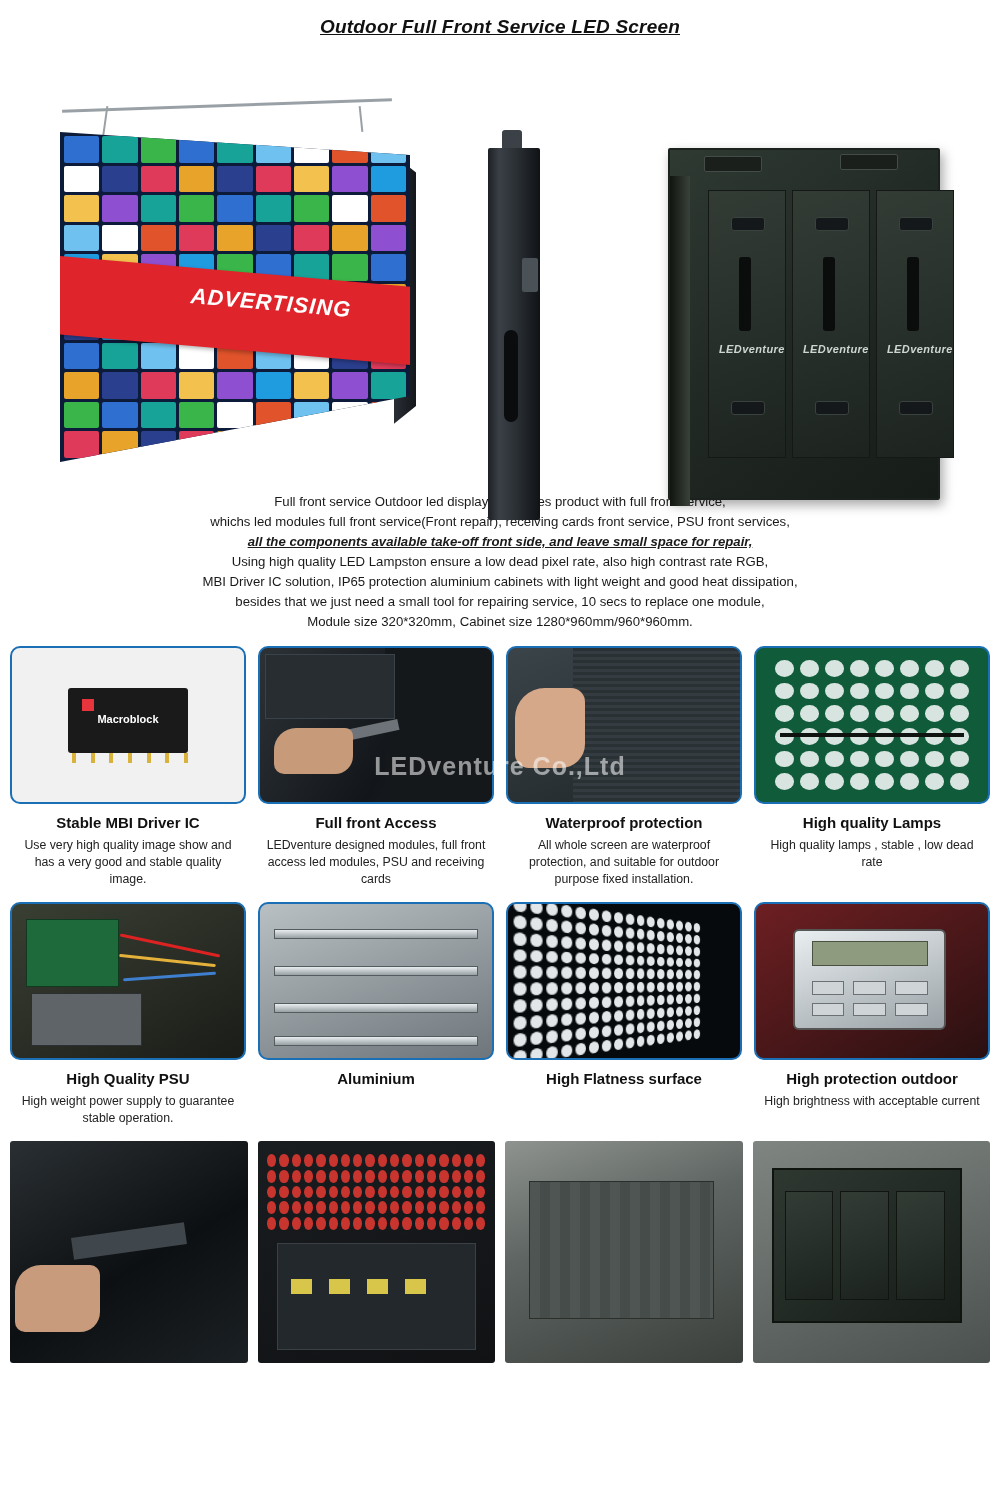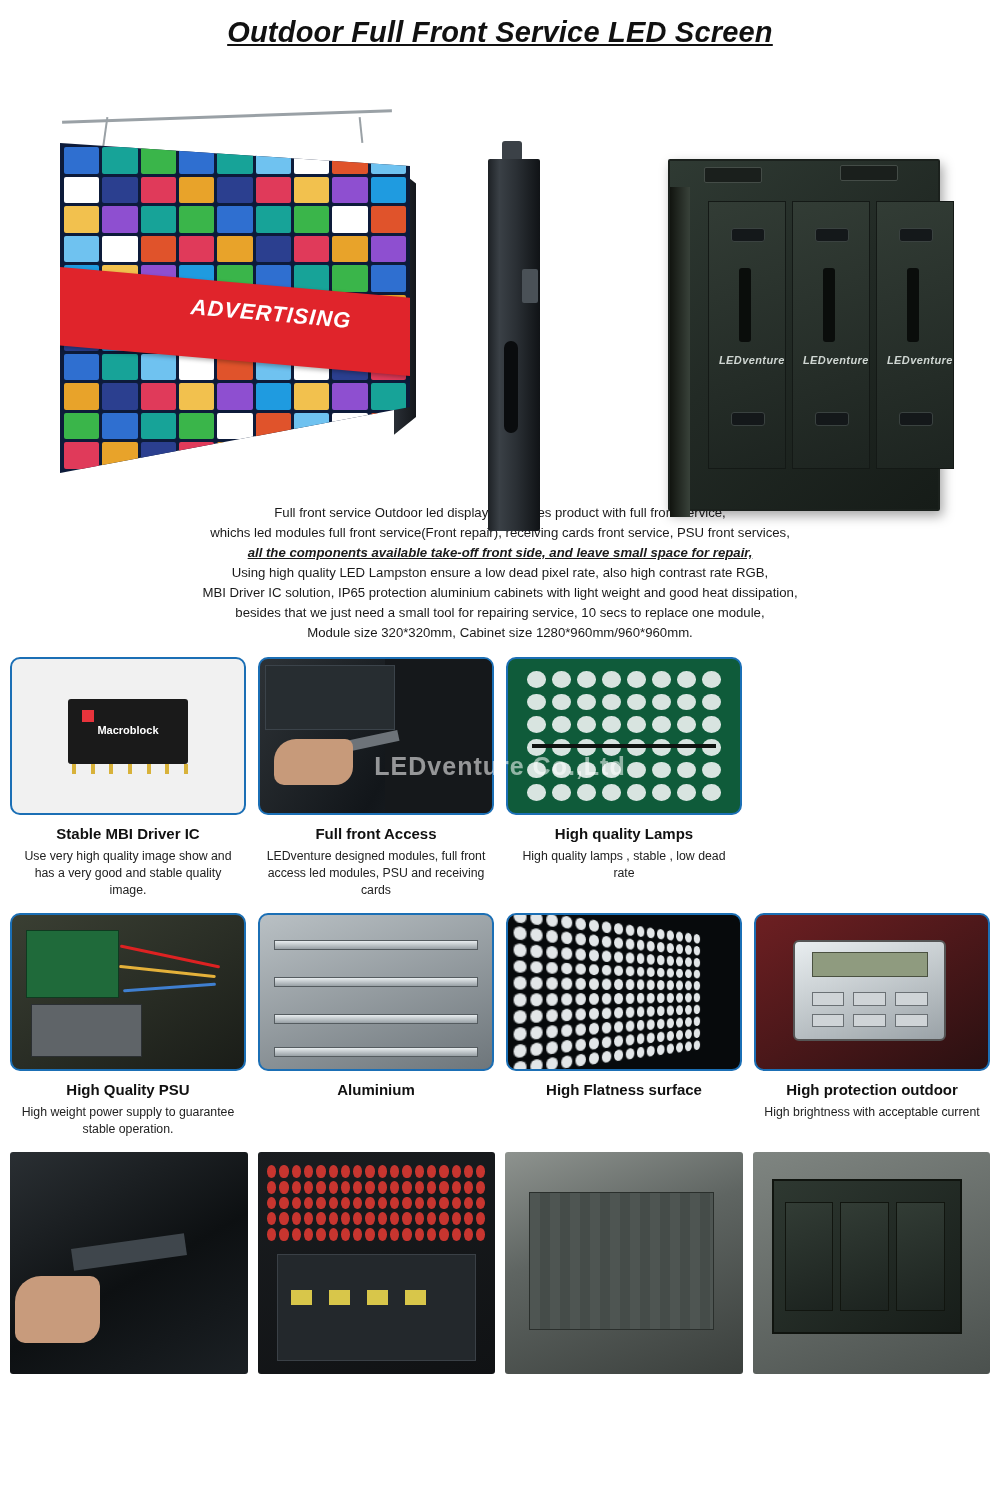--- a/index.html
+++ b/index.html
@@ -13,21 +13,21 @@
     width: 1000px;
     height: 1504px;
     margin: 0 auto;
     background: #ffffff;
     overflow: hidden;
   }
 
   
   .title {
     text-align: center;
-    font-size: 29px;
+    font-size: 19px;
     font-weight: bold;
     font-style: italic;
     color: #111111;
     text-decoration: underline;
     padding-top: 16px;
     letter-spacing: 0.2px;
   }
 
   
   .hero {
@@ -513,20 +513,28 @@
       <div class="thumb t-front">
         <div class="panelR"></div>
         <div class="mod"></div>
         <div class="tool"></div>
         <div class="hand"></div>
       </div>
       <h3>Full front Access</h3>
       <p>LEDventure designed modules, full front access led modules, PSU and receiving cards</p>
     </div>
 
+    <div class="cell">
+      <div class="thumb t-water">
+        <div class="wall"></div>
+        <div class="hand2"></div>
+      </div>
+      <h3>Waterproof protection</h3>
+      <p>All whole screen are waterproof protection, and suitable for outdoor purpose fixed installation.</p>
+    </div>
 
     <div class="cell">
       <div class="thumb t-lamps">
         <div class="dots" id="lampdots">
             <i></i>
             <i></i>
             <i></i>
             <i></i>
             <i></i>
             <i></i>

